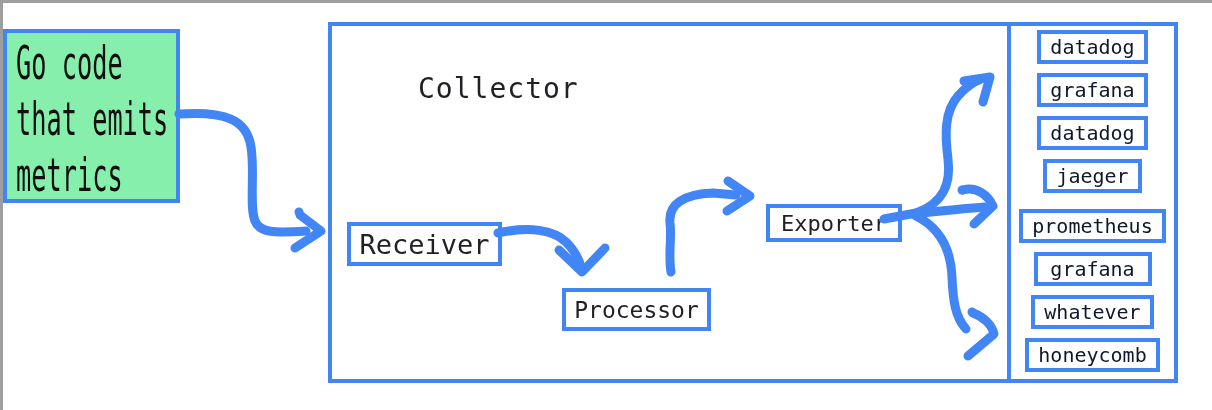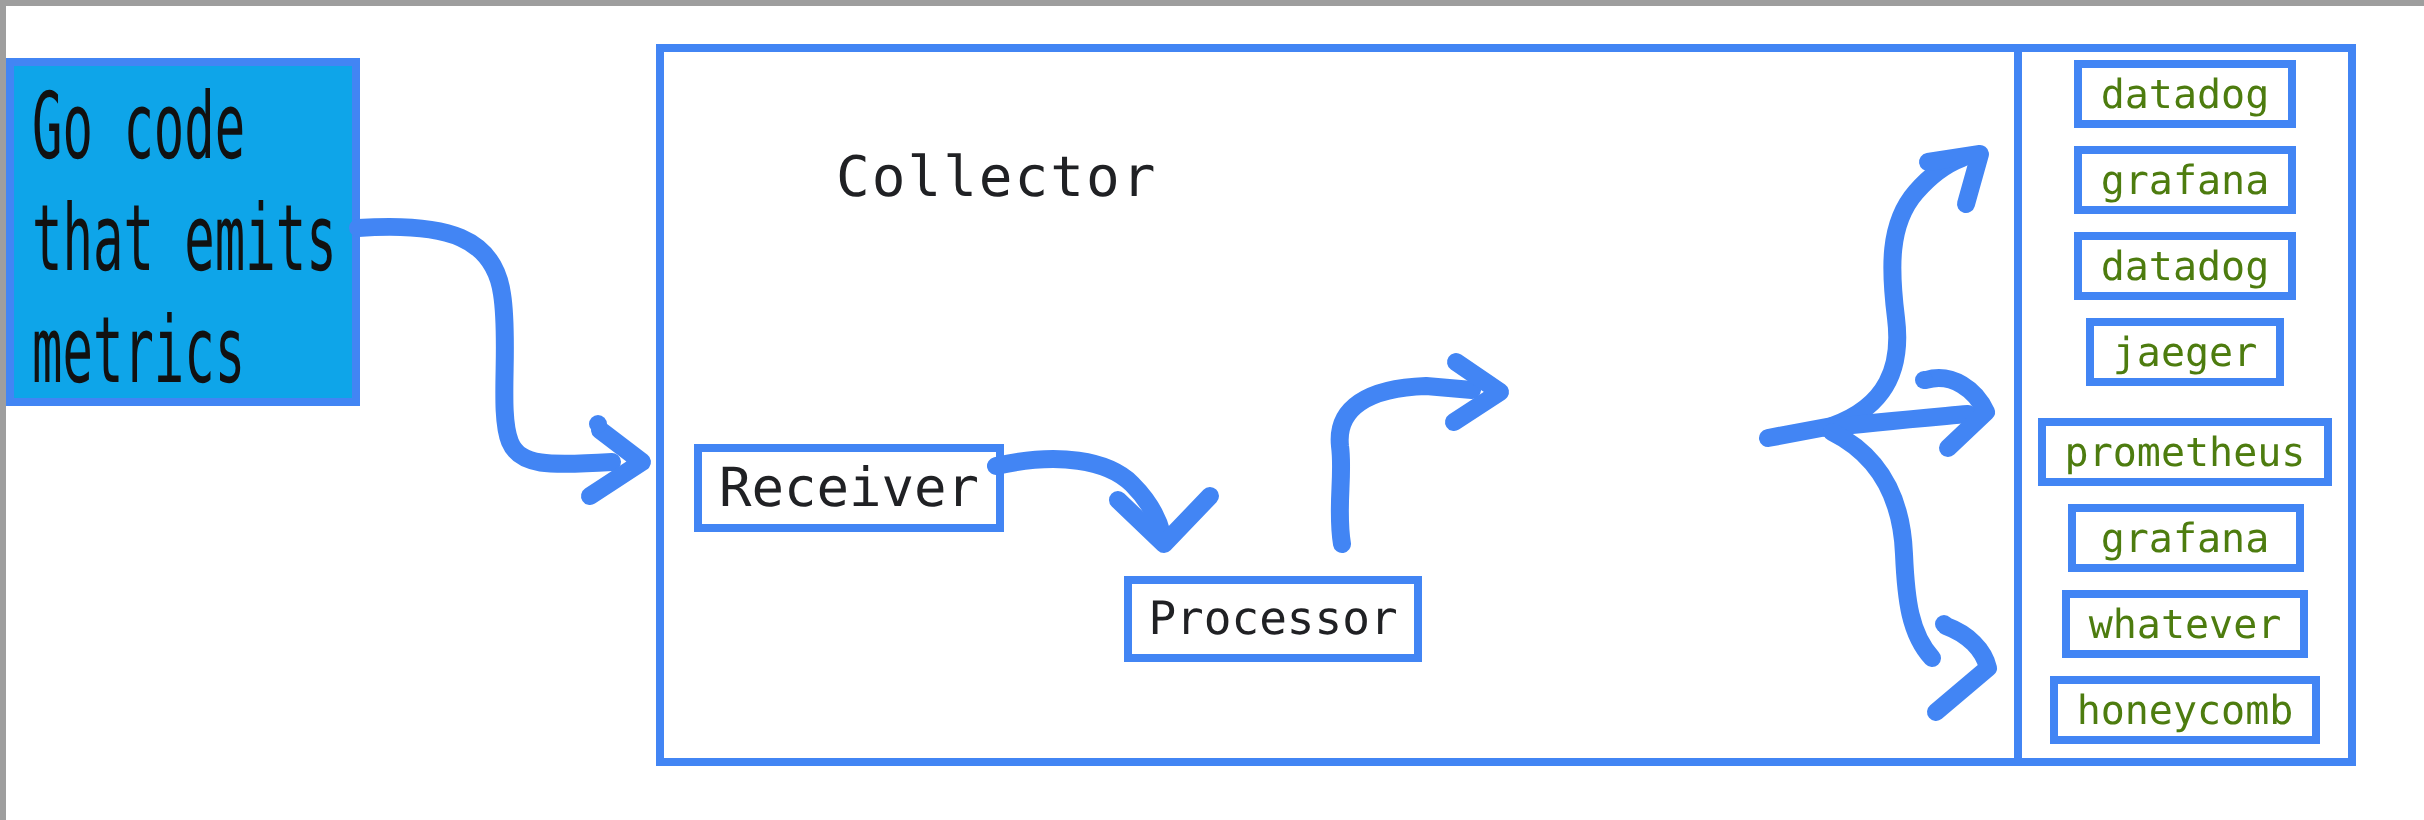--- a/index.html
+++ b/index.html
@@ -11,21 +11,21 @@
     overflow: hidden;
     font-family: "DejaVu Sans Mono", "Liberation Mono", monospace;
   }
   
   .frame-top  { position: absolute; left: 0; top: 0; width: 1212px; height: 3px; background: #9e9e9e; }
   .frame-left { position: absolute; left: 0; top: 0; width: 3px; height: 410px; background: #9e9e9e; }
 
   
   .source-box {
     position: absolute; left: 3px; top: 29px; width: 177px; height: 174px;
-    border: 4px solid #4285f4; box-sizing: border-box; background: #0ea5e9;
+    border: 4px solid #4285f4; box-sizing: border-box; background: #86efac;
   }
   .source-text {
     position: absolute; left: 9px; top: 2px;
     font-size: 46px; line-height: 56px; color: #111;
     transform: scaleX(0.55); transform-origin: left top; white-space: nowrap;
   }
 
   
   .collector-box {
     position: absolute; left: 328px; top: 22px; width: 688px; height: 361px;
@@ -46,21 +46,21 @@
   .exporter  { left: 434px; top: 178px; width: 136px; height: 38px; font-size: 22px; }
 
   
   .sinks-box {
     position: absolute; left: 1007px; top: 22px; width: 171px; height: 361px;
     border: 4px solid #4285f4; box-sizing: border-box; background: #fff;
     display: flex; flex-direction: column; align-items: center;
   }
   .sink-item {
     border: 4px solid #4285f4; box-sizing: border-box; background: #fff;
-    padding: 0 9px; font-size: 20px; line-height: 26px; color: #4d7c0f;
+    padding: 0 9px; font-size: 20px; line-height: 26px; color: #0f172a;
     margin-top: 9px; white-space: nowrap; text-align: center;
   }
   .sink-item.first { margin-top: 4px; }
   .sink-item.group-gap { margin-top: 16px; }
   .sink-item.wide { min-width: 118px; }
 
   .arrows { position: absolute; left: 0; top: 0; pointer-events: none; }
 </style>
 </head>
 <body>
@@ -78,20 +78,23 @@
     </div>
   </div>
 
   <div class="collector-box">
     <div class="collector-title">Collector</div>
     <div class="node receiver">
       <span>Receiver</span>
     </div>
     <div class="node processor">
       <span>Processor</span>
+    </div>
+    <div class="node exporter">
+      <span>Exporter</span>
     </div>
   </div>
 
   <div class="sinks-box">
     <div class="sink-item first">datadog</div>
     <div class="sink-item">grafana</div>
     <div class="sink-item">datadog</div>
     <div class="sink-item">jaeger</div>
     <div class="sink-item group-gap wide">prometheus</div>
     <div class="sink-item wide">grafana</div>

